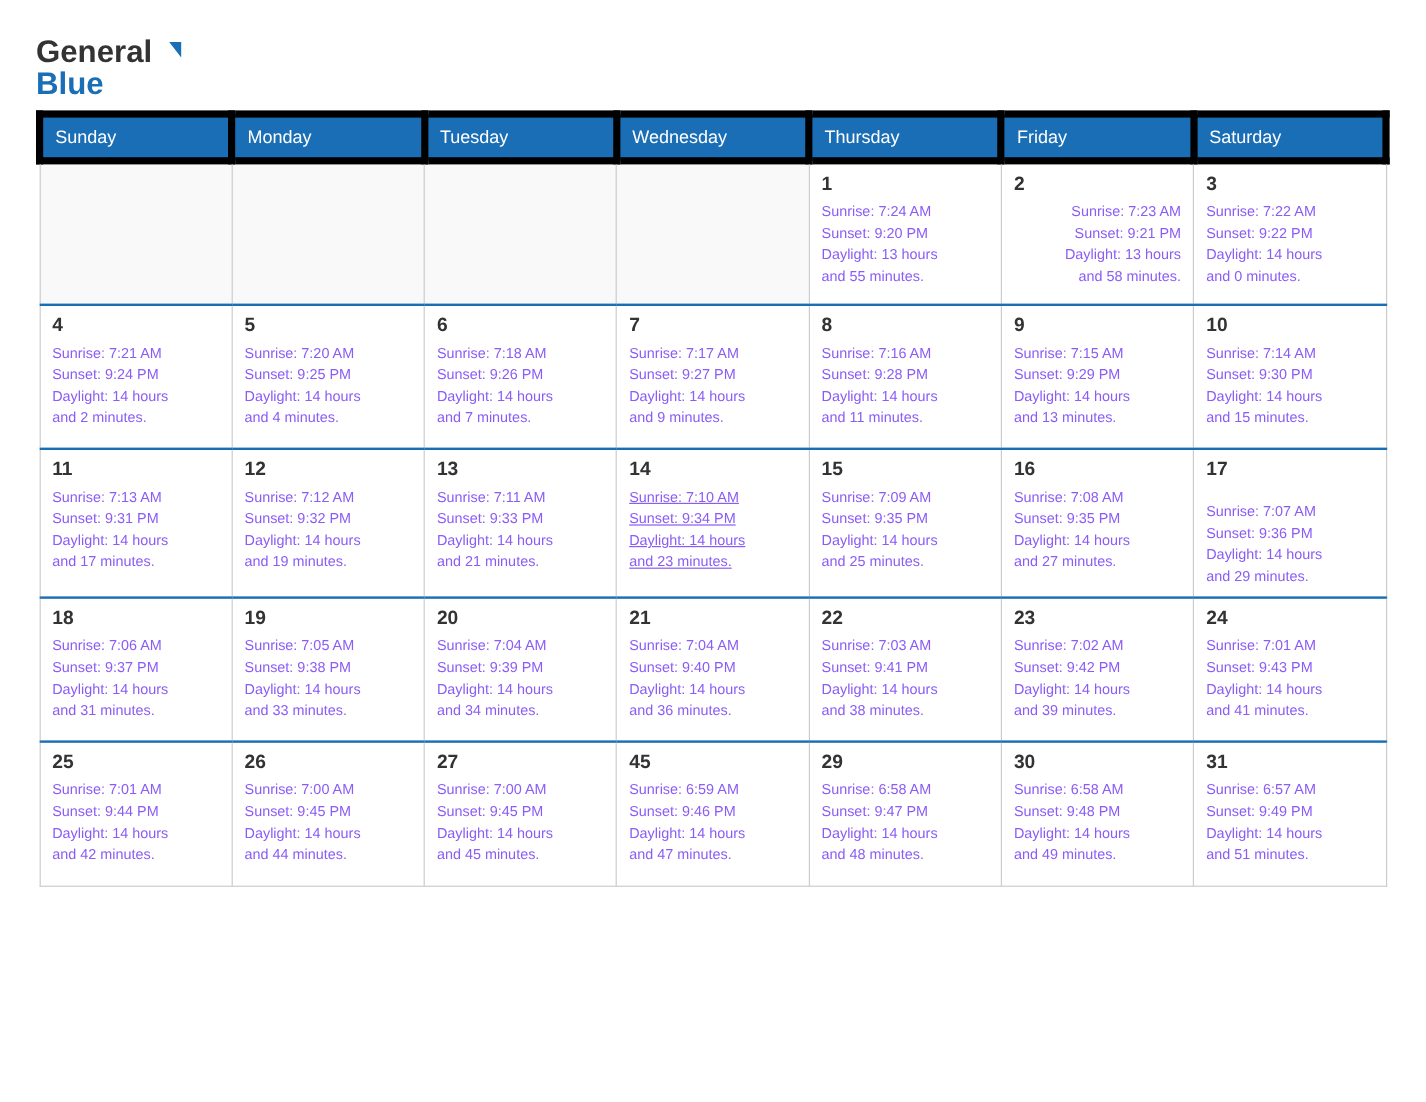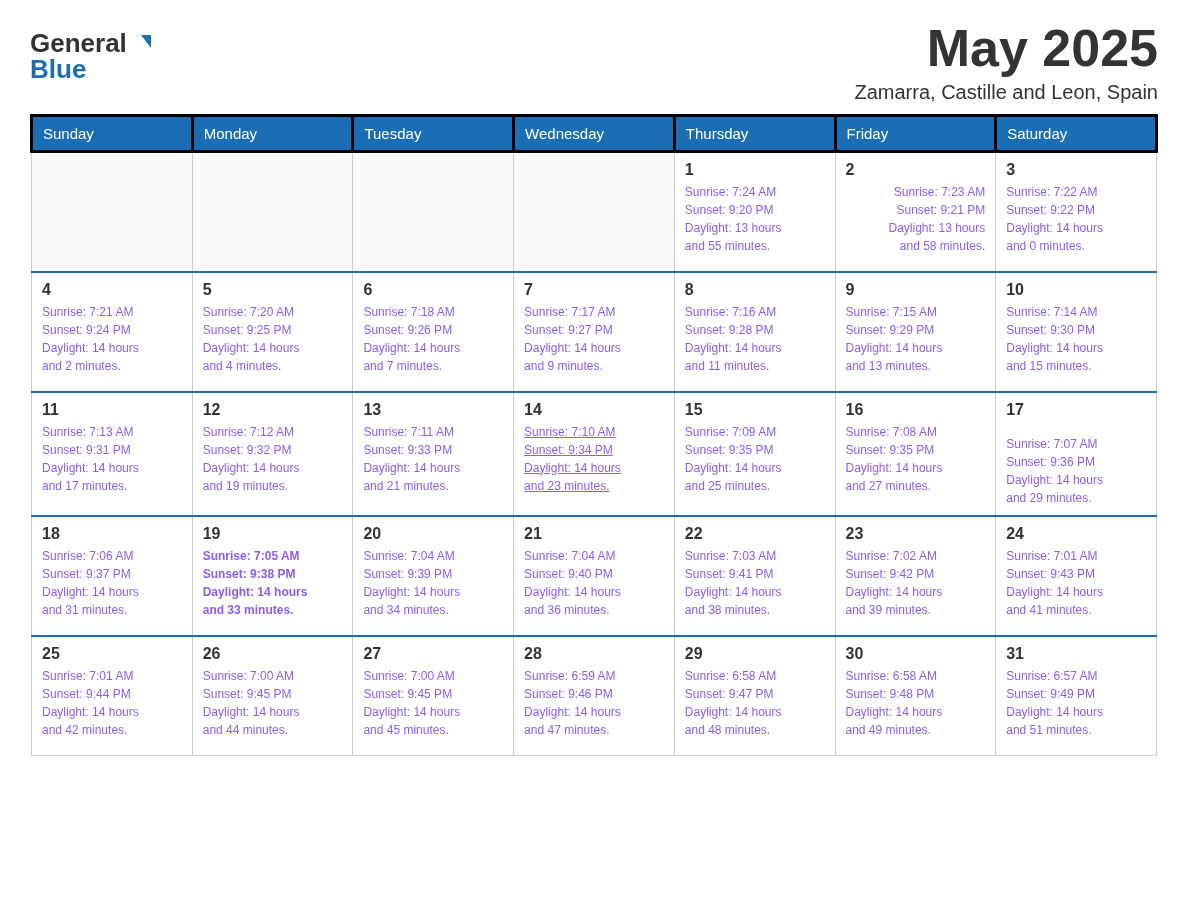--- a/index.html
+++ b/index.html
@@ -66,21 +66,21 @@
       border-collapse: collapse;
       margin-top: 10px;
     }
     .calendar th {
       background-color: #1a6eb5;
       color: #fff;
       padding: 8px 10px;
       text-align: left;
       font-size: 15px;
       font-weight: normal;
-      border: 3px solid #000000;
+      border: 6px solid #000000;
     }
     .calendar td {
       border: 1px solid #ccc;
       vertical-align: top;
       padding: 8px 10px;
       width: 14.28%;
       height: 120px;
     }
     .day-number {
       font-size: 16px;
@@ -103,24 +103,20 @@
 </head>
 <body>
 
 <div class="header">
   <div class="logo">
     <div style="display:flex; align-items:center;gap:12px;">
       <span class="logo-general">General</span>
       <span class="logo-arrow"></span>
     </div>
     <span class="logo-blue">Blue</span>
-  </div>
-  <div class="title-area">
-    <div class="month-title">May 2025</div>
-    <div class="location-title">Zamarra, Castille and Leon, Spain</div>
   </div>
 </div>
 
 <table class="calendar">
   <thead>
     <tr>
     <th>Sunday</th>
         <th>Monday</th>
         <th>Tuesday</th>
         <th>Wednesday</th>
@@ -262,21 +258,21 @@
       <tr class="row-separator">
         <td>
           <div class="day-number">18</div>
           <div class="day-info" style="white-space: pre-line;">Sunrise: 7:06 AM
 Sunset: 9:37 PM
 Daylight: 14 hours
 and 31 minutes.</div>
         </td>
         <td>
           <div class="day-number">19</div>
-          <div class="day-info" style="white-space: pre-line; font-weight: bold;">Sunrise: 7:05 AM
+          <div class="day-info" style="white-space: pre-line;">Sunrise: 7:05 AM
 Sunset: 9:38 PM
 Daylight: 14 hours
 and 33 minutes.</div>
         </td>
         <td>
           <div class="day-number">20</div>
           <div class="day-info" style="white-space: pre-line;">Sunrise: 7:04 AM
 Sunset: 9:39 PM
 Daylight: 14 hours
 and 34 minutes.</div>
@@ -326,21 +322,21 @@
 and 44 minutes.</div>
         </td>
         <td>
           <div class="day-number">27</div>
           <div class="day-info" style="white-space: pre-line;">Sunrise: 7:00 AM
 Sunset: 9:45 PM
 Daylight: 14 hours
 and 45 minutes.</div>
         </td>
         <td>
-          <div class="day-number">28</div>
+          <div class="day-number">45</div>
           <div class="day-info" style="white-space: pre-line;">Sunrise: 6:59 AM
 Sunset: 9:46 PM
 Daylight: 14 hours
 and 47 minutes.</div>
         </td>
         <td>
           <div class="day-number">29</div>
           <div class="day-info" style="white-space: pre-line;">Sunrise: 6:58 AM
 Sunset: 9:47 PM
 Daylight: 14 hours

